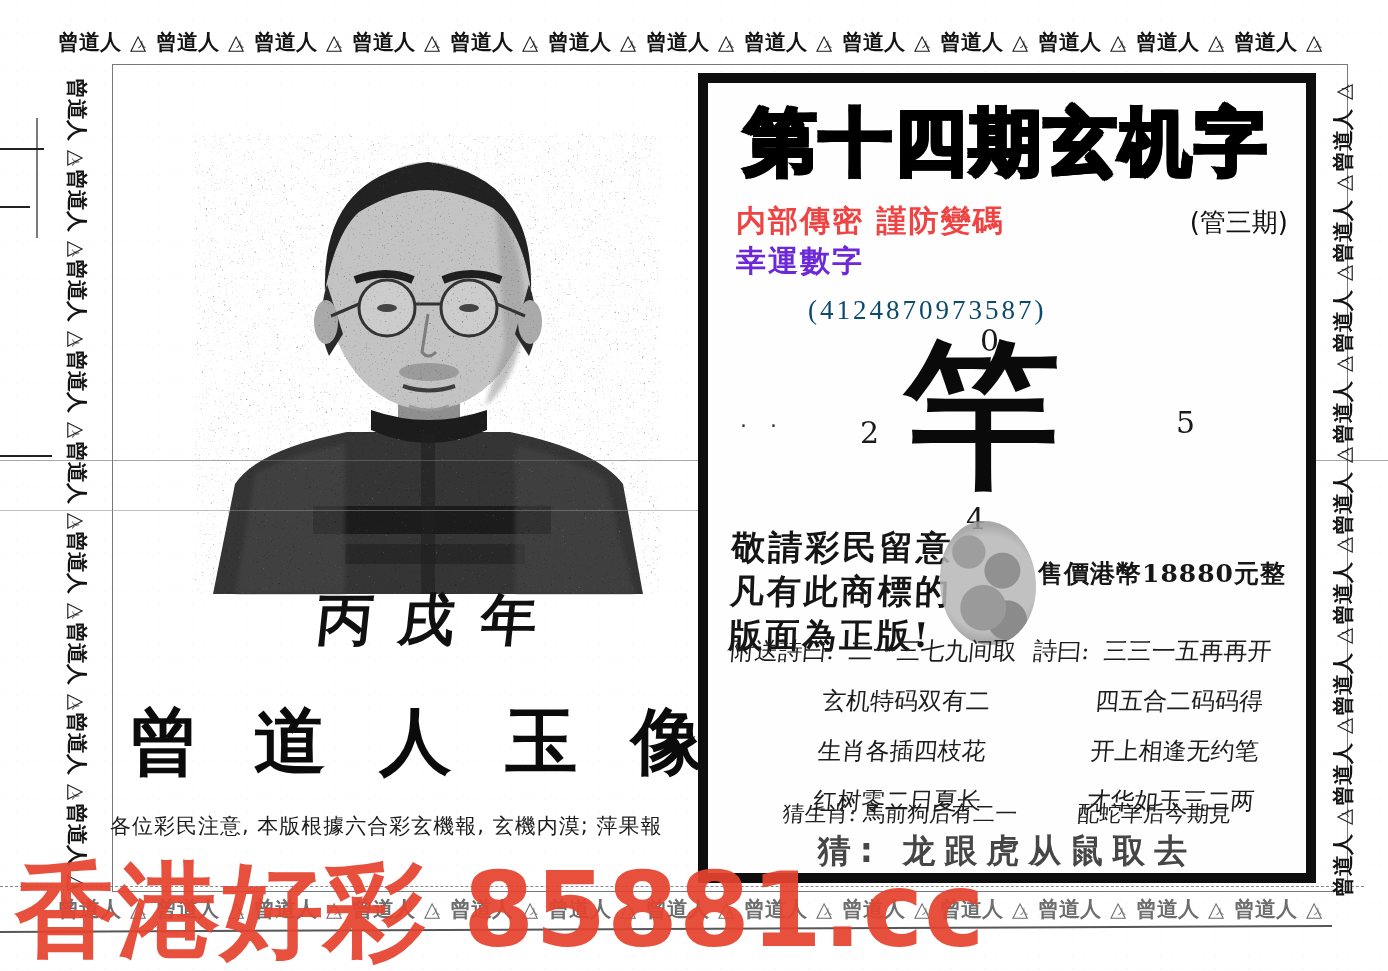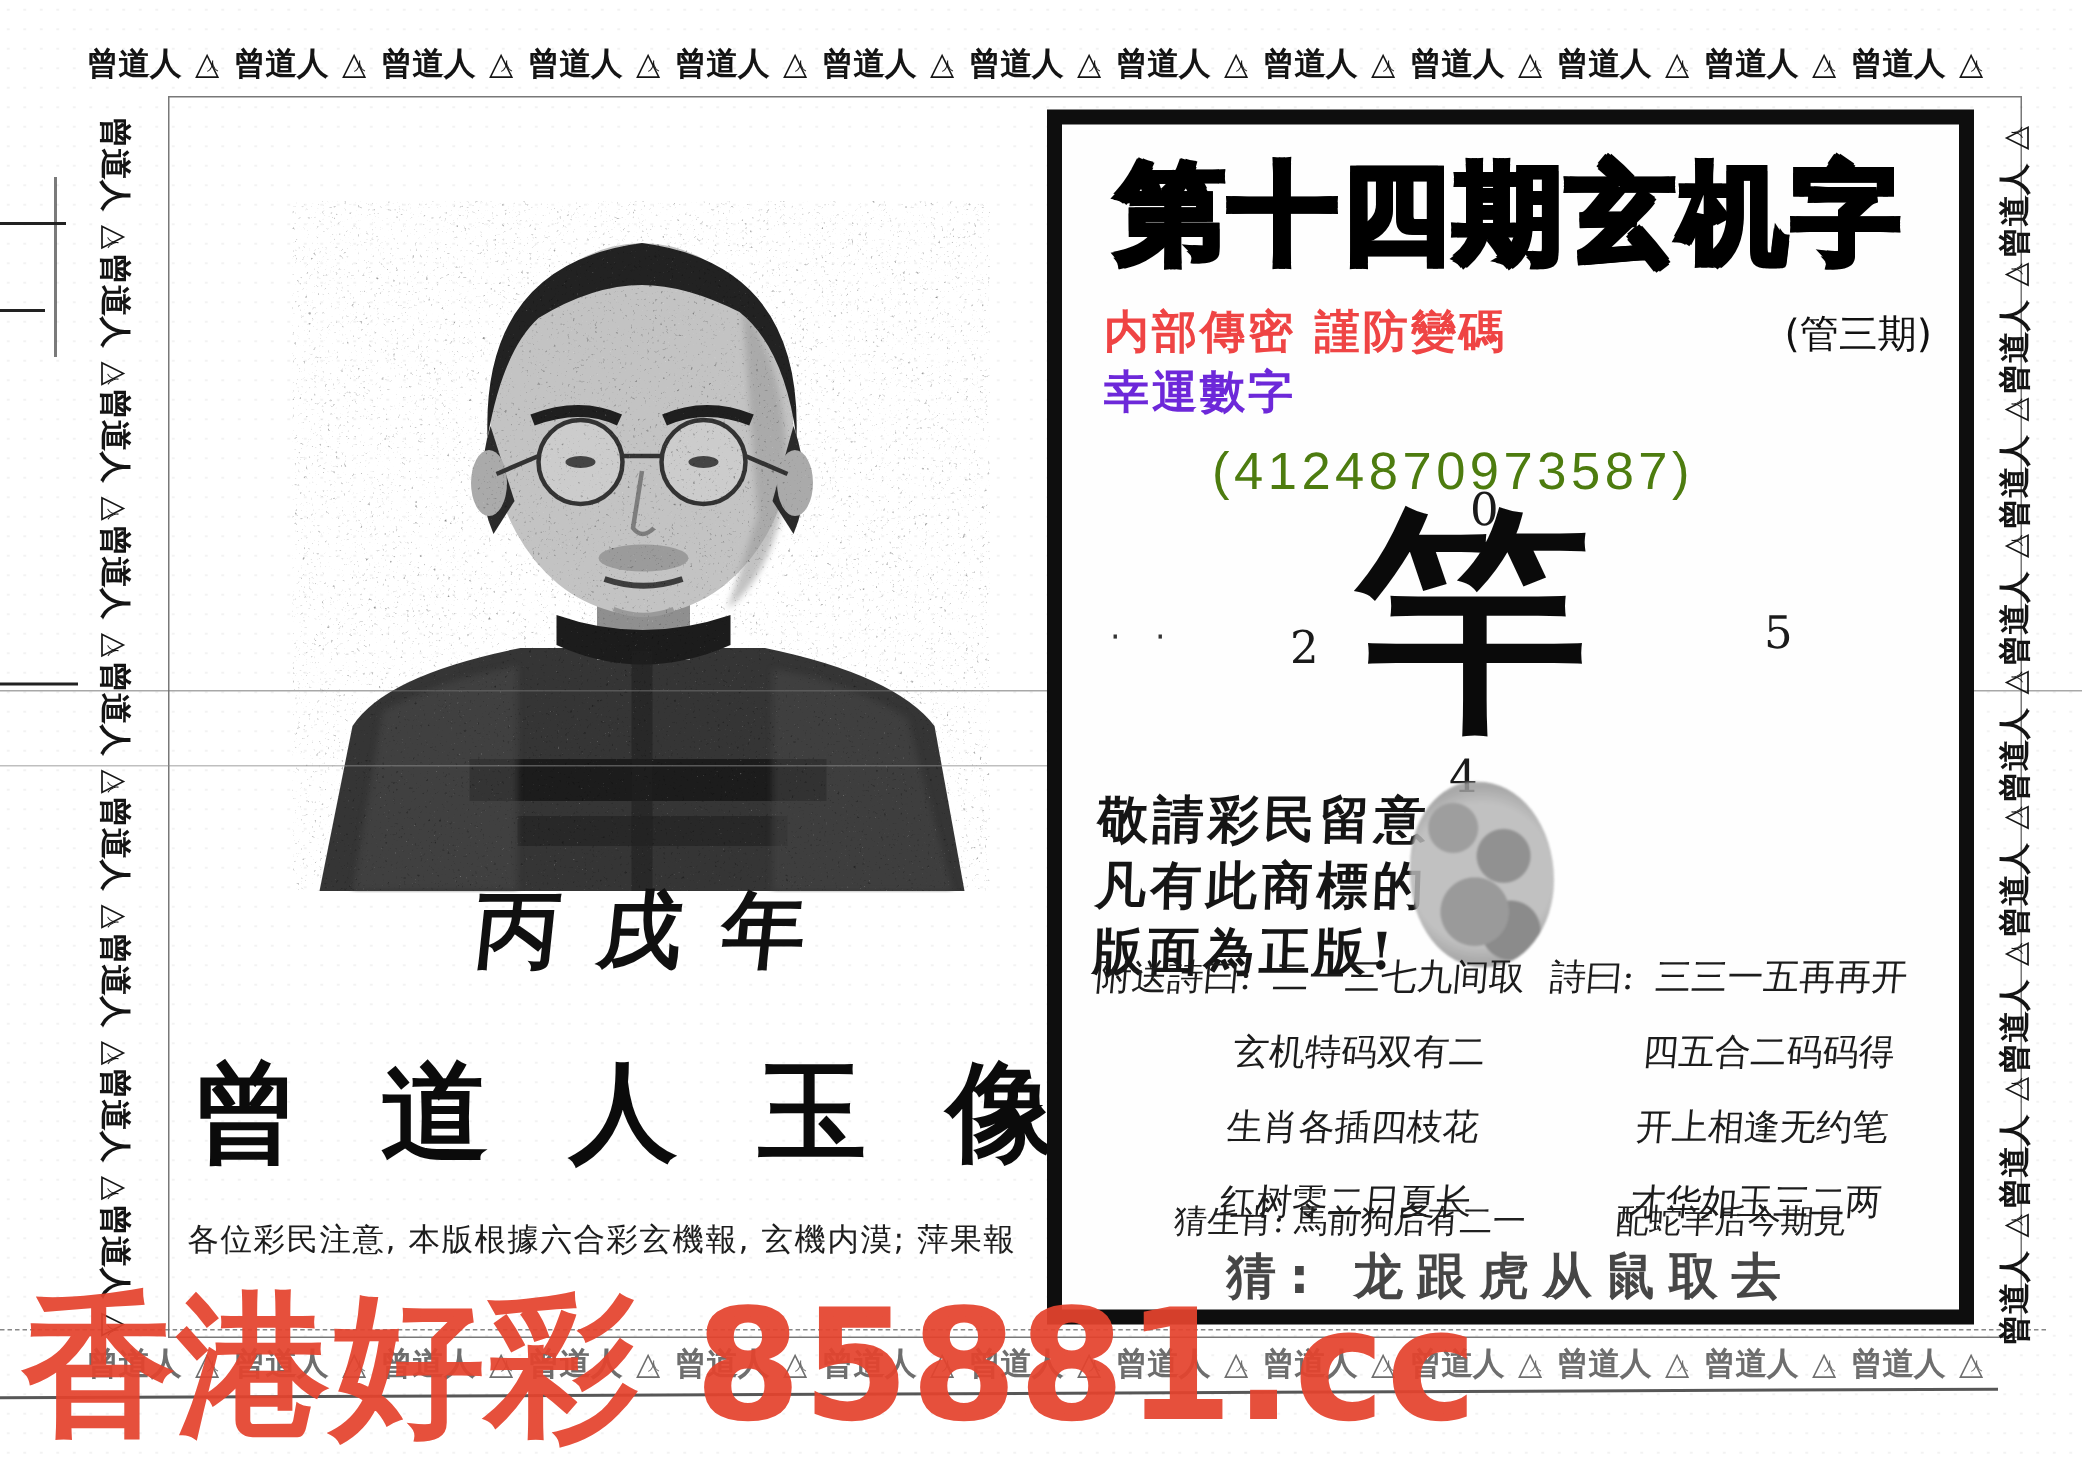--- a/index.html
+++ b/index.html
@@ -33,35 +33,35 @@
   .botline{position:absolute;left:0;top:928px;width:1332px;height:2px;background:#3a3a3a;transform:rotate(-.25deg);opacity:.85;z-index:3;}
   .tick{position:absolute;background:#222;z-index:3;}
 
   
   .portrait{position:absolute;left:195px;top:133px;width:465px;height:462px;z-index:2;}
   .era{position:absolute;left:240px;top:583px;width:400px;text-align:center;z-index:2;
        font-family:"DejaVu Serif","Liberation Serif",serif;font-size:56px;font-weight:700;
        transform:skewX(-6deg);letter-spacing:26px;color:#101010;}
   .heading{position:absolute;left:128px;top:694px;width:575px;display:flex;justify-content:space-between;z-index:2;
        font-size:72px;font-weight:900;color:#0b0b0b;font-family:"DejaVu Sans","Liberation Sans",sans-serif;}
-  .notice1{position:absolute;left:125px;top:812px;width:560px;font-size:21px;color:#1d1d1d;z-index:2;letter-spacing:1px;}
+  .notice1{position:absolute;left:110px;top:812px;width:560px;font-size:21px;color:#1d1d1d;z-index:2;letter-spacing:1px;}
   .notice2{position:absolute;left:118px;top:845px;width:540px;font-size:21px;color:#3c3c3c;opacity:.75;z-index:2;
        letter-spacing:2px;filter:blur(.3px);}
 
   
   .rbox{position:absolute;left:698px;top:73px;width:598px;height:790px;border:10px solid #0e0e0e;
         background:#fefefe;z-index:5;}
   .rtitle{position:absolute;left:0;right:0;top:12px;text-align:center;white-space:nowrap;
         font-size:72px;font-weight:900;letter-spacing:3px;color:#fff;
         -webkit-text-stroke:4px #000;text-shadow:2px 2px 0 #000,-2px 2px 0 #000,2px -2px 0 #000,-2px -2px 0 #000;}
   .secrecy{position:absolute;left:28px;top:118px;font-size:30px;font-weight:700;letter-spacing:2px;color:#ef4444;}
   .period-note{position:absolute;right:18px;top:122px;font-size:26px;font-weight:400;color:#111;}
   .lucky{position:absolute;left:28px;top:158px;font-size:30px;font-weight:700;letter-spacing:2px;color:#6d28d9;}
-  .serial{position:absolute;left:100px;top:212px;font-size:35px;letter-spacing:3px;color:#4d7c0f;
-        font-family:Liberation Sans, sans-serif;}
+  .serial{position:absolute;left:100px;top:212px;font-size:27px;letter-spacing:3px;color:#0c4a6e;
+        font-family:Liberation Serif, serif;}
   .digit{position:absolute;font-size:30px;color:#1a1a1a;font-family:"DejaVu Serif","Liberation Serif",serif;}
   .digit.top{left:272px;top:240px;}
   .digit.left{left:152px;top:332px;}
   .digit.right{left:468px;top:322px;}
   .digit.bottom{left:258px;top:418px;}
   .dots{position:absolute;left:32px;top:330px;font-size:22px;letter-spacing:8px;color:#333;}
   .bigchar{position:absolute;left:195px;top:252px;font-size:158px;font-weight:900;line-height:1;color:#0a0a0a;}
   .rnotice{position:absolute;left:22px;top:442px;font-size:34px;line-height:44px;letter-spacing:3px;
         font-family:"DejaVu Serif","Liberation Serif",serif;font-weight:600;color:#151515;transform:skewX(-2deg);}
   .stamp{position:absolute;left:232px;top:438px;width:96px;height:124px;z-index:1;
@@ -546,20 +546,21 @@
     <div class="digit right">5</div>
     <div class="digit bottom">4</div>
     <div class="bigchar">竿</div>
 
     <div class="stamp"></div>
     <div class="rnotice">
       <div>敬請彩民留意</div>
       <div>凡有此商標的</div>
       <div>版面為正版!</div>
     </div>
+    <div class="price">售價港幣18880元整</div>
 
     <div class="poems">
       <div class="poem-col l">
         <div class="poem-head">
           <span>附送詩曰:</span>
           <span>二一三七九间取</span>
         </div>
         <div class="poem-line">玄机特码双有二</div>
         <div class="poem-line">生肖各插四枝花</div>
         <div class="poem-line">红树零二日夏长</div>

